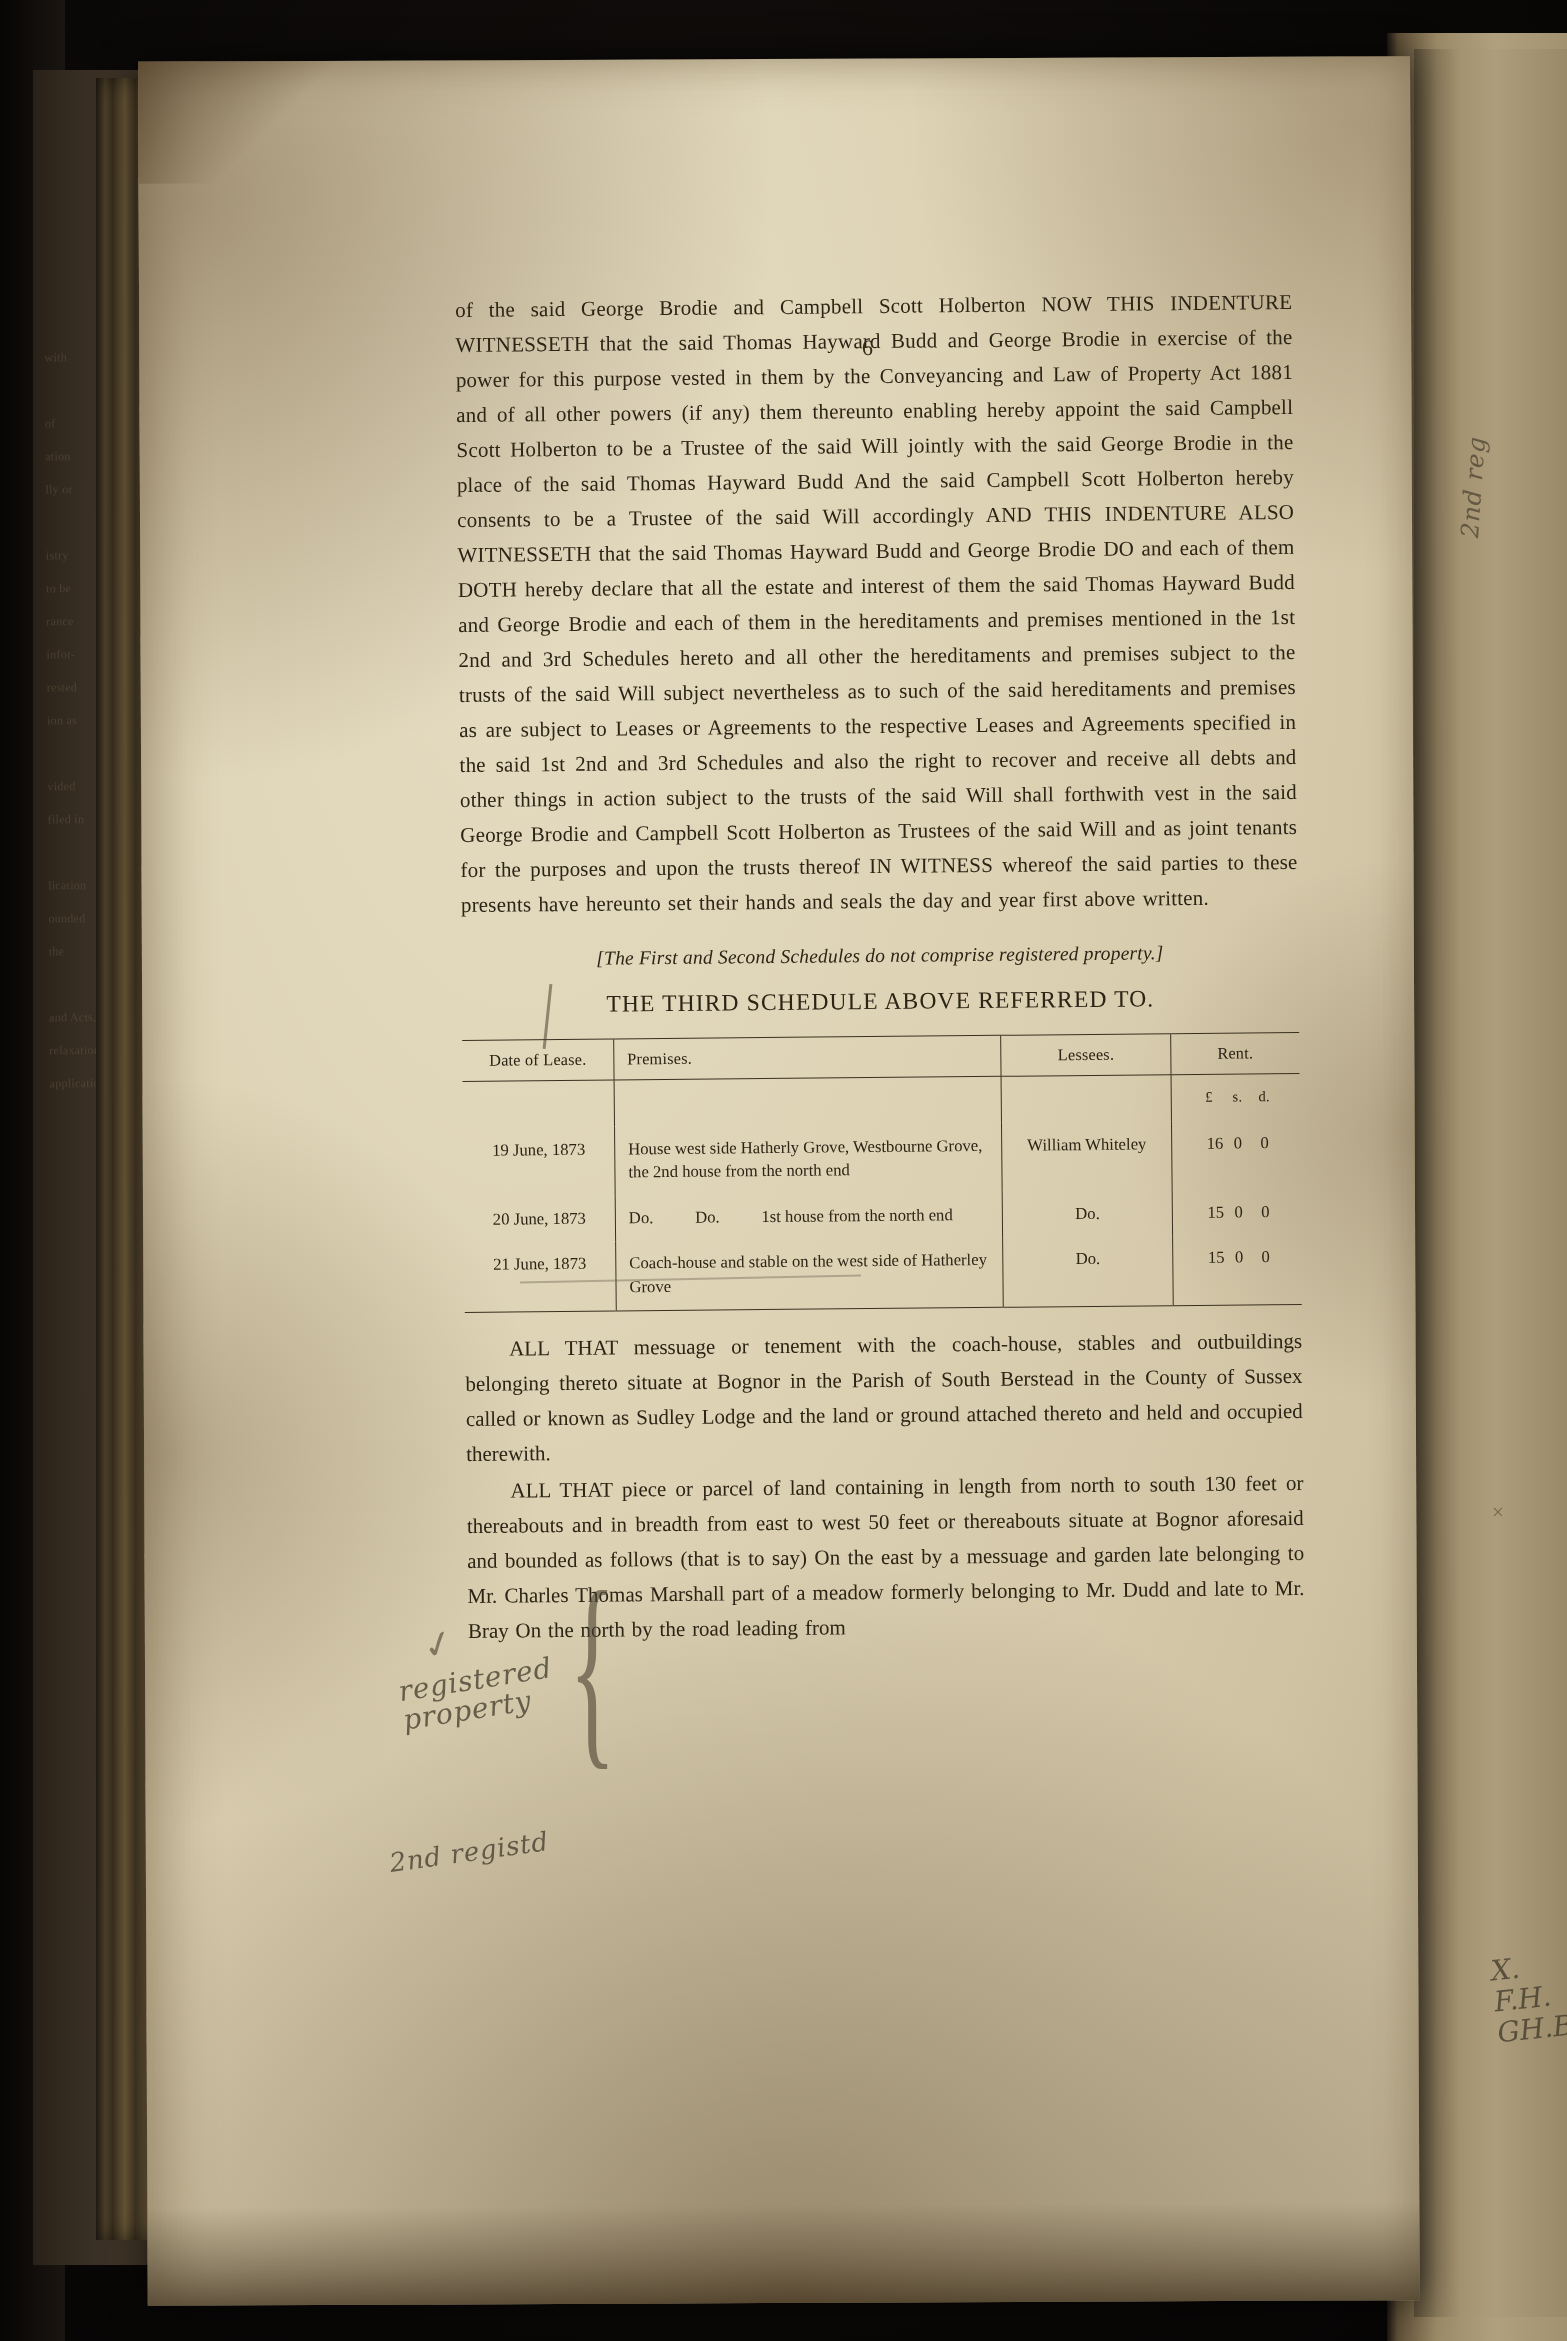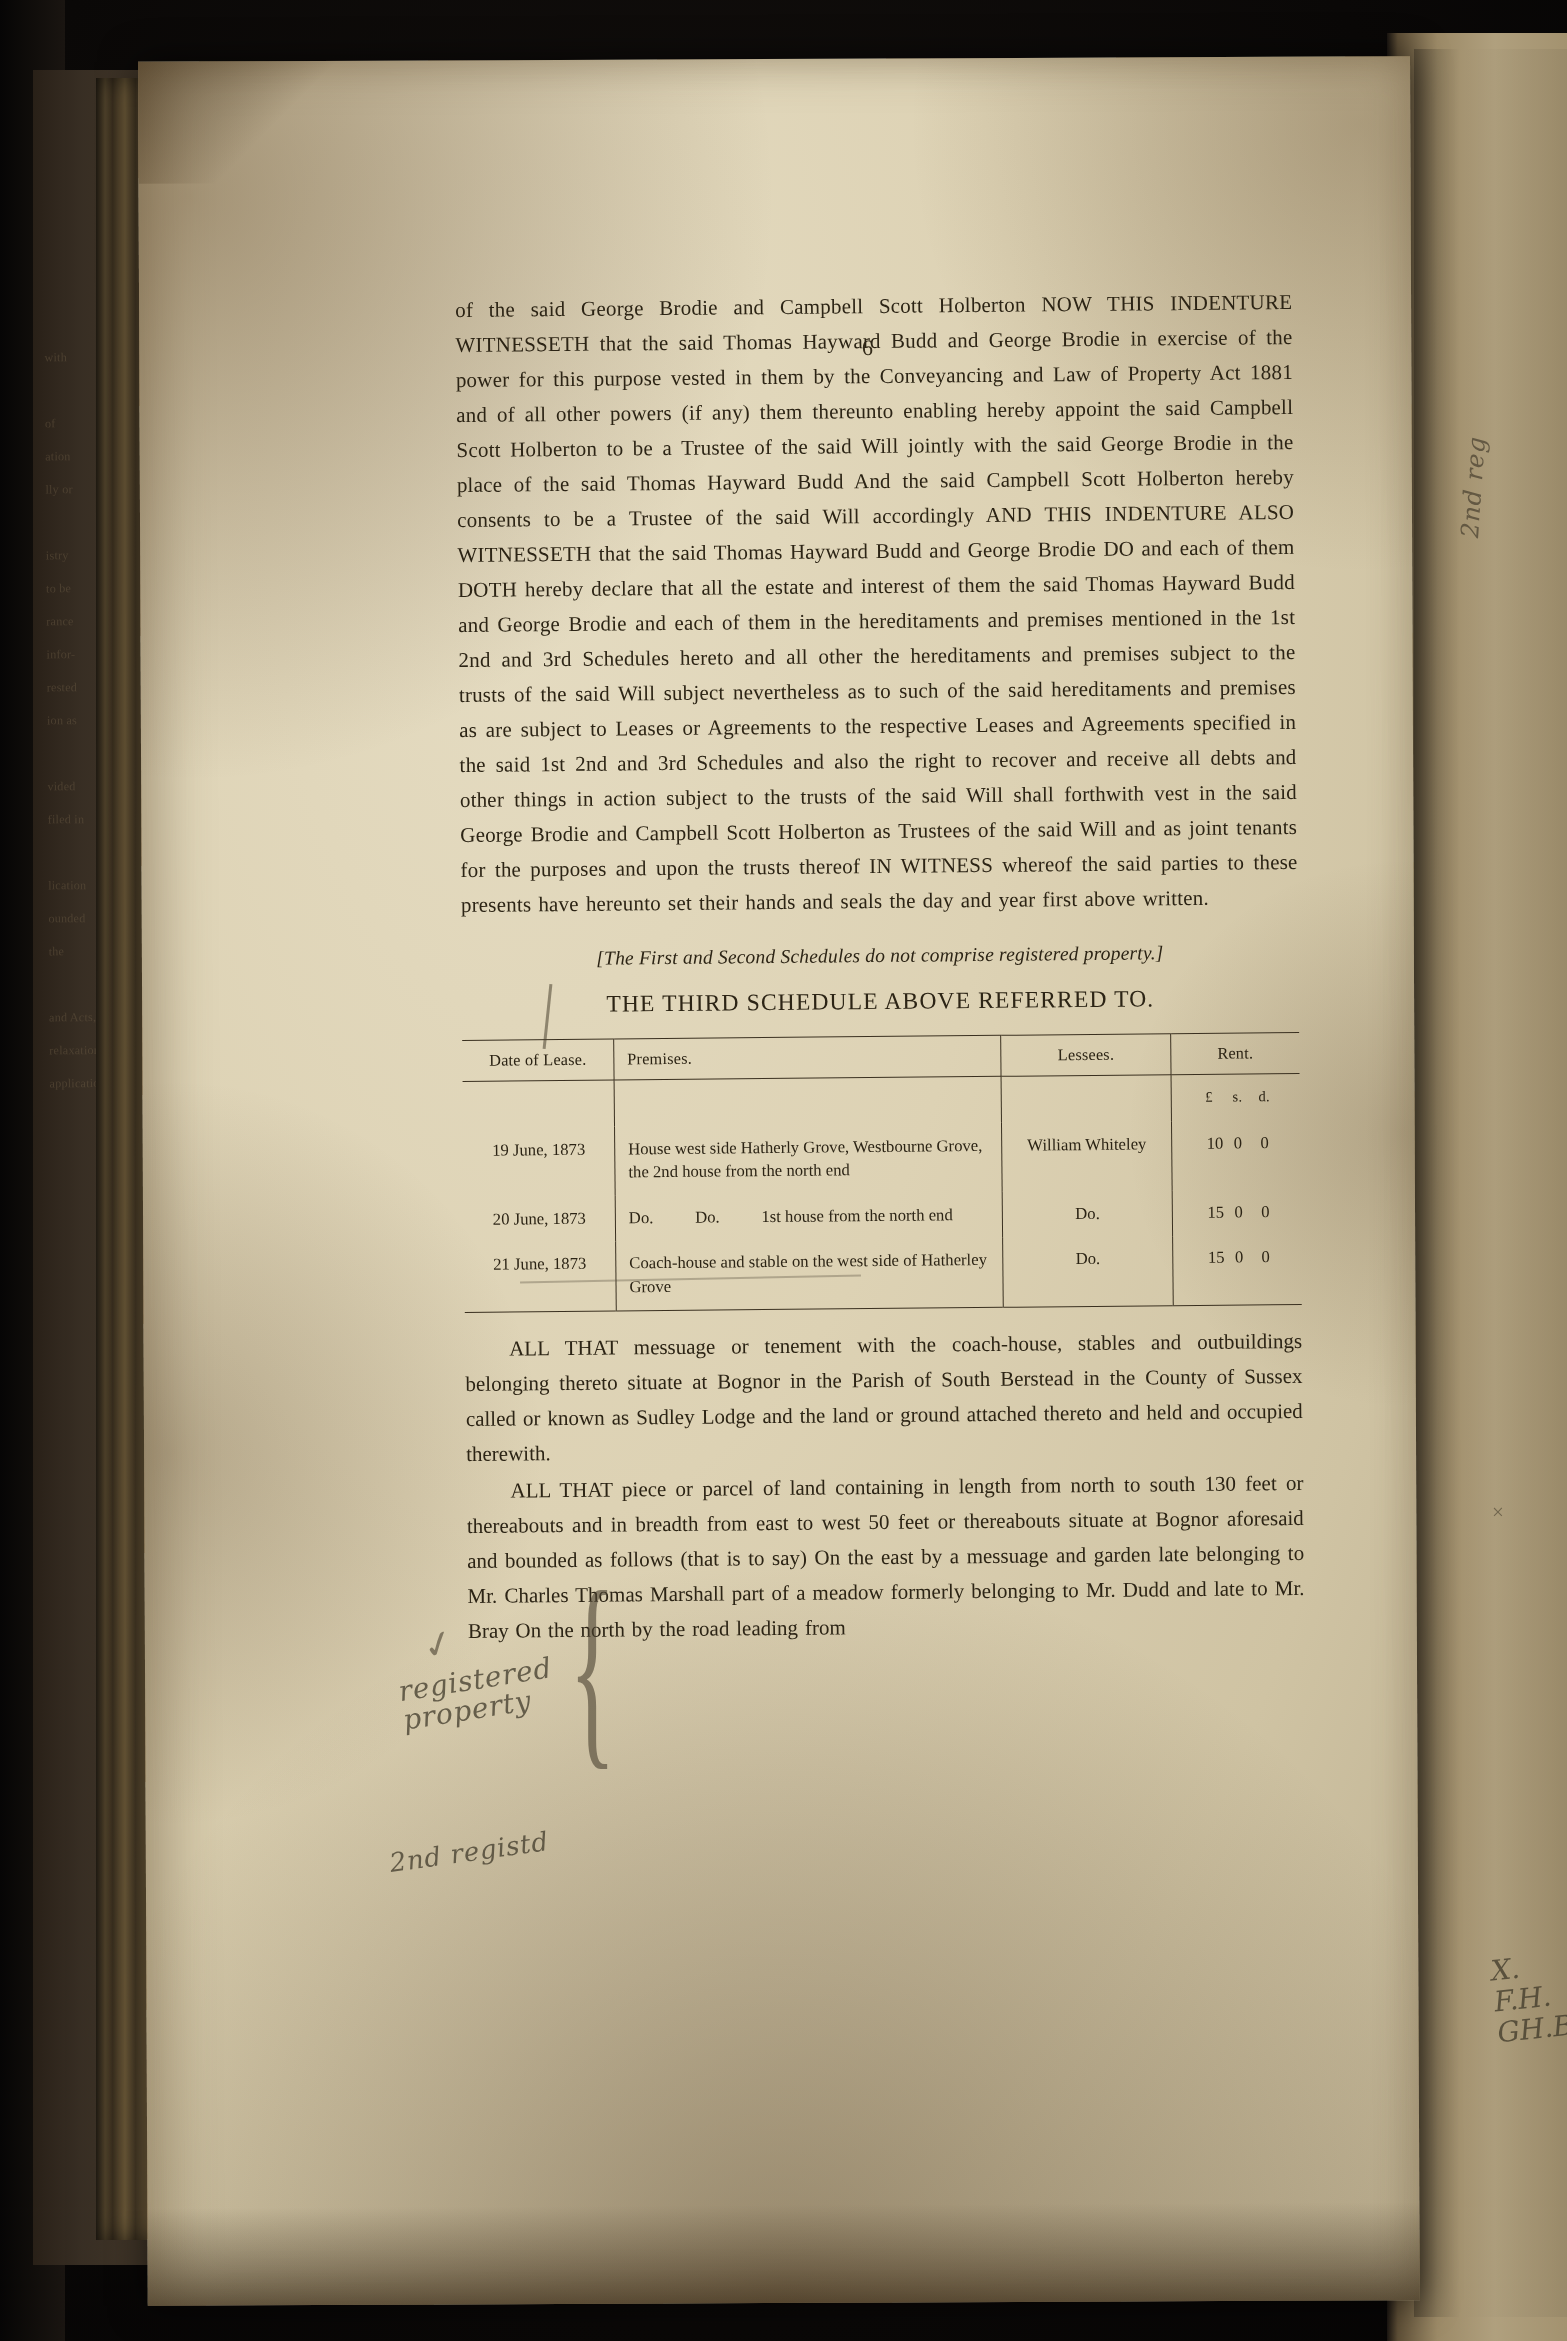--- a/index.html
+++ b/index.html
@@ -380,21 +380,21 @@
           <td class="col-rent rent-head">
             <span class="rent-sym-l">£</span><span class="rent-sym-s">s.</span><span class="rent-sym-d">d.</span>
           </td>
         </tr>
 
         <tr>
           <td class="col-date">19 June, 1873</td>
           <td class="col-prem">House west side Hatherly Grove, Westbourne Grove, the 2nd house from the north end</td>
           <td class="col-less">William Whiteley</td>
           <td class="col-rent rent-val">
-            <span class="rv-a">10</span><span class="rv-b">0</span><span class="rv-c">0</span>
+            <span class="rv-a">16</span><span class="rv-b">0</span><span class="rv-c">0</span>
           </td>
         </tr>
 
         <tr>
           <td class="col-date">20 June, 1873</td>
           <td class="col-prem" style="white-space:pre-wrap;">Do.          Do.          1st house from the north end</td>
           <td class="col-less ditto">Do.</td>
           <td class="col-rent rent-val">
             <span class="rv-a">15</span><span class="rv-b">0</span><span class="rv-c">0</span>
           </td>

